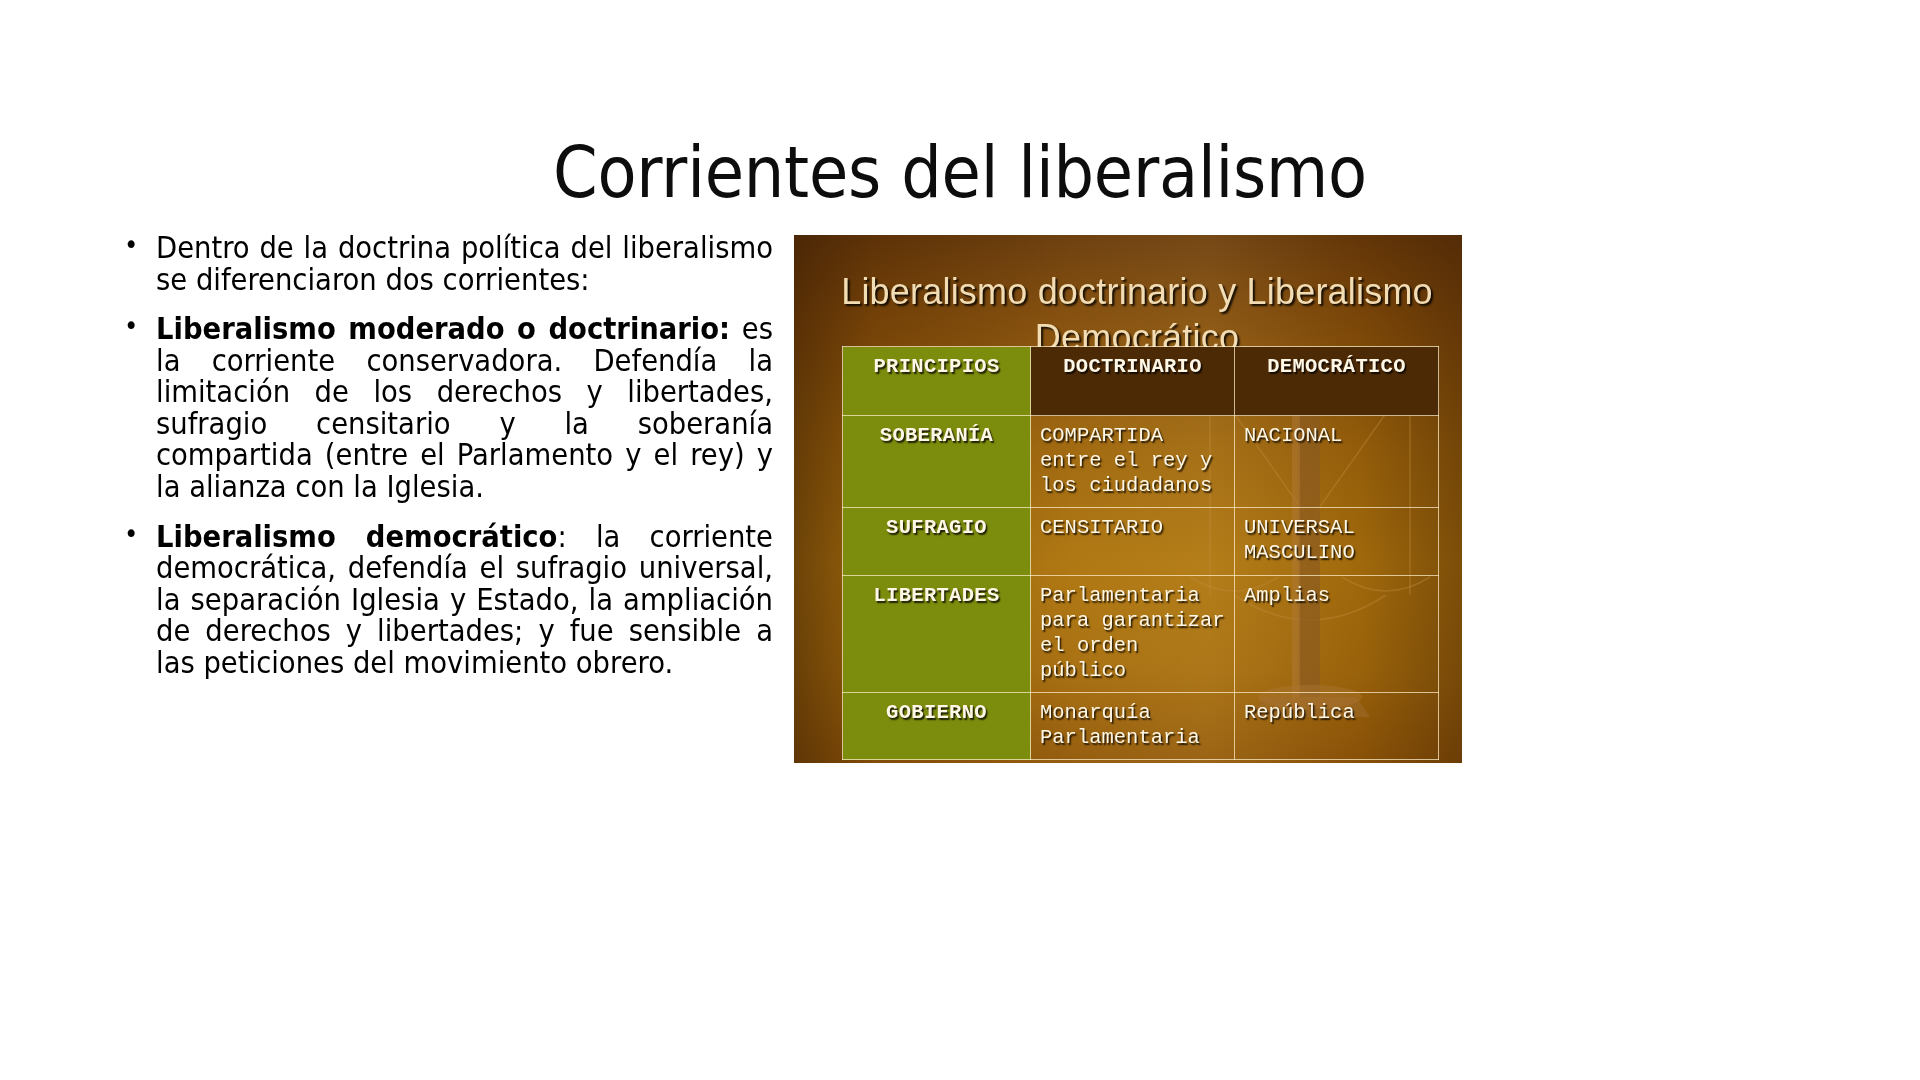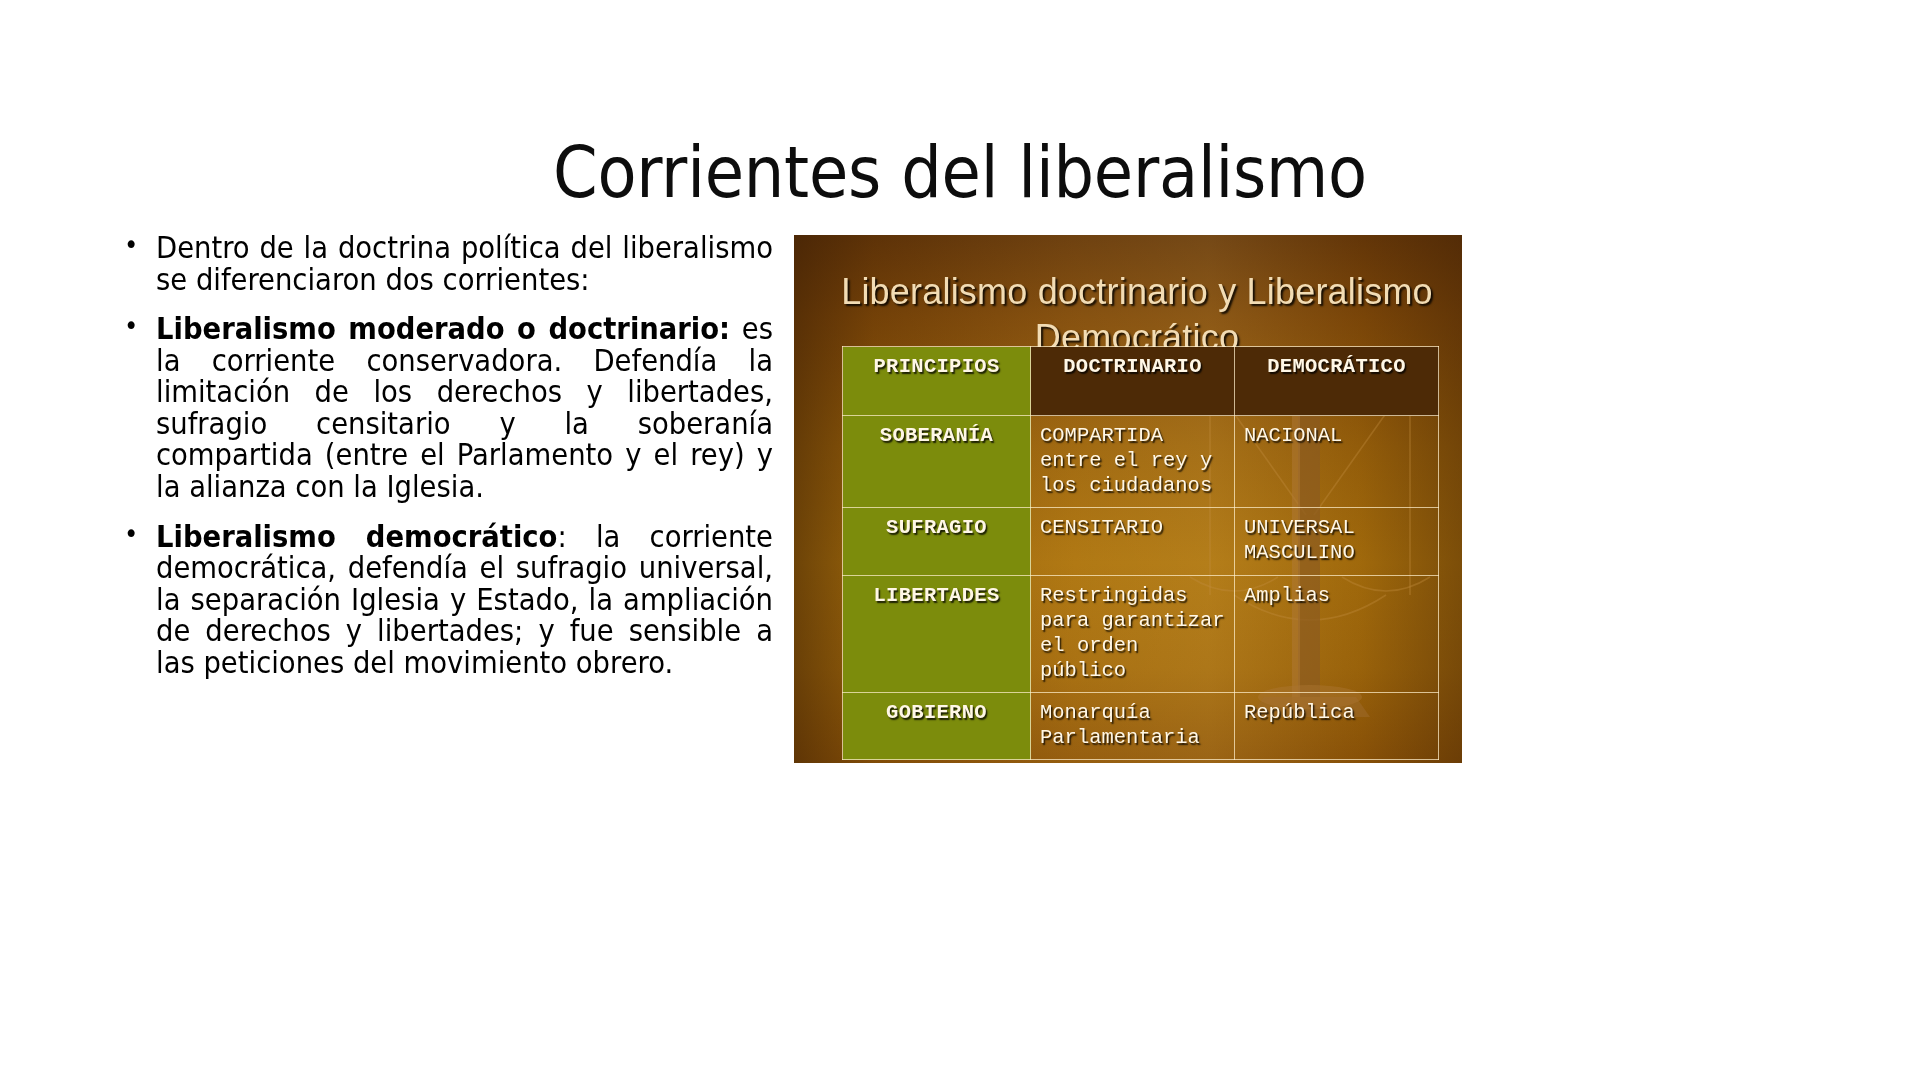--- a/index.html
+++ b/index.html
@@ -223,21 +223,21 @@
           <td class="cell">COMPARTIDA entre el rey y los ciudadanos</td>
           <td class="cell">NACIONAL</td>
         </tr>
         <tr class="r-suf">
           <td class="rowhead">SUFRAGIO</td>
           <td class="cell">CENSITARIO</td>
           <td class="cell">UNIVERSAL MASCULINO</td>
         </tr>
         <tr class="r-lib">
           <td class="rowhead">LIBERTADES</td>
-          <td class="cell">Restringidas para garantizar el orden público</td>
+          <td class="cell">Parlamentaria para garantizar el orden público</td>
           <td class="cell">Amplias</td>
         </tr>
         <tr class="r-gob">
           <td class="rowhead">GOBIERNO</td>
           <td class="cell">Monarquía Parlamentaria</td>
           <td class="cell">República</td>
         </tr>
       </tbody>
     </table>
   </div>

